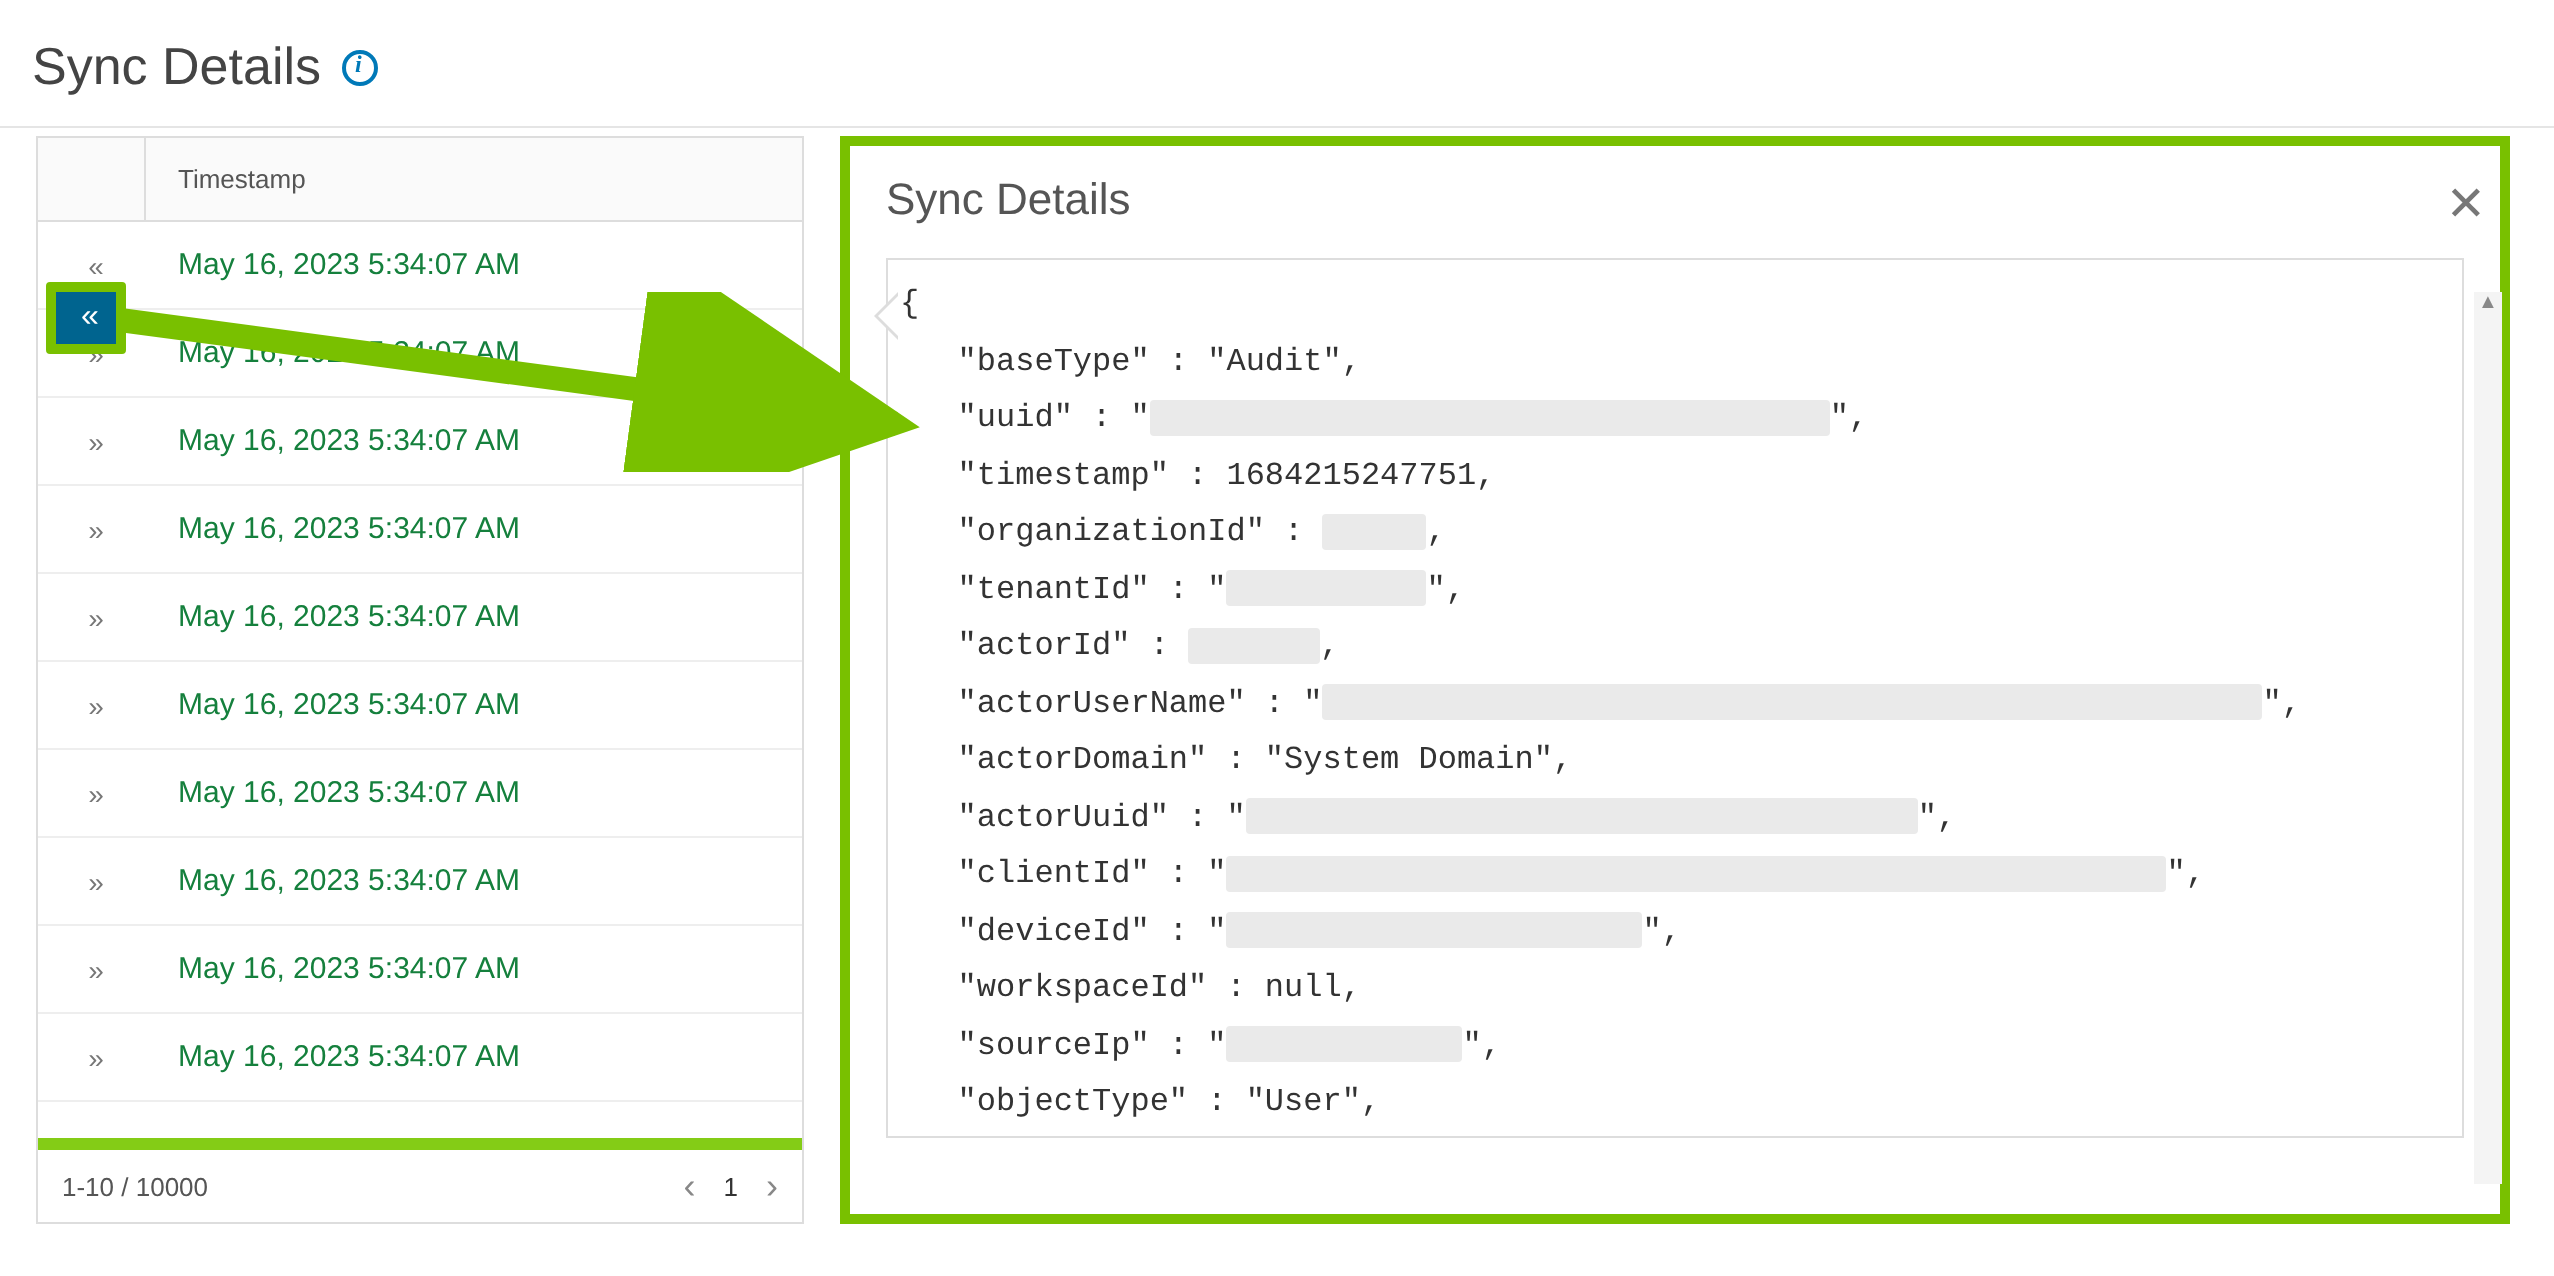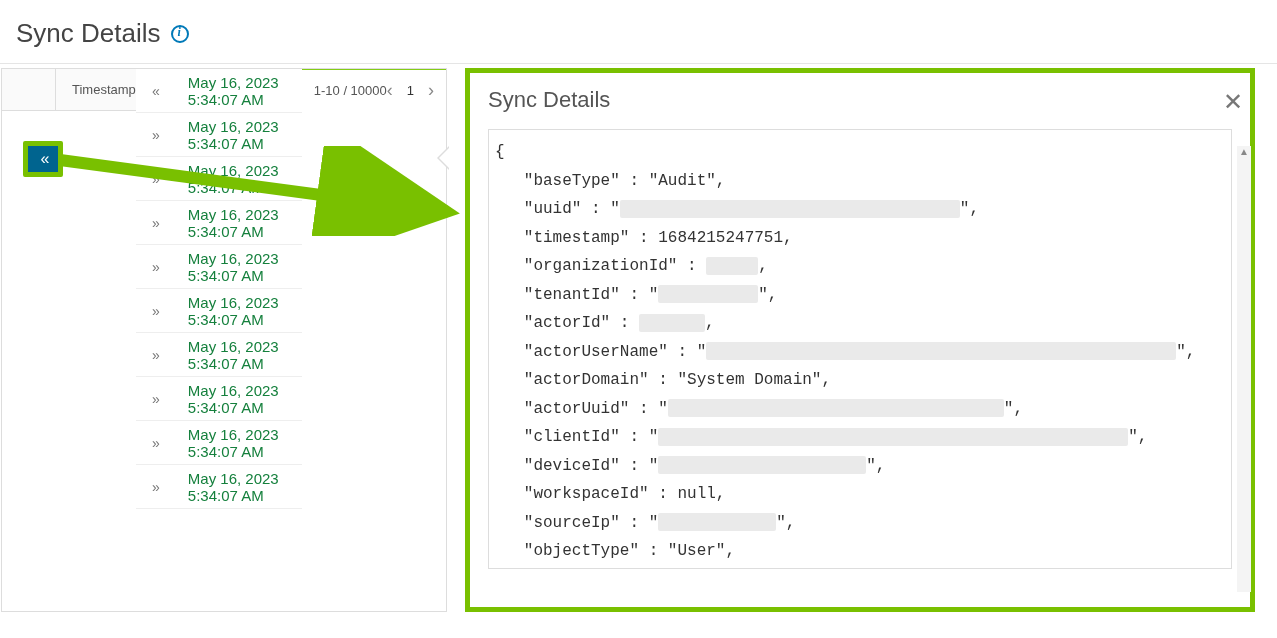--- a/index.html
+++ b/index.html
@@ -3,31 +3,31 @@
 <meta charset="utf-8">
 <style>
   * { box-sizing: border-box; margin: 0; padding: 0; }
   html, body { width: 1277px; height: 638px; font-family: "Segoe UI", Arial, sans-serif; background: #fff; color: #333; overflow: hidden; }
   .page-title { font-size: 26px; font-weight: 400; color: #444; padding: 18px 0 14px 16px; display: flex; align-items: center; gap: 10px; }
   .info-icon { width: 18px; height: 18px; border: 2px solid #0079b8; border-radius: 50%; position: relative; }
   .info-icon::after { content: "i"; color: #0079b8; font-style: italic; font-family: Georgia, serif; font-weight: bold; font-size: 12px; position: absolute; left: 5px; top: -2px; }
   .rule { border-top: 1px solid #e5e5e5; }
   .content { display: flex; height: 548px; padding-top: 4px; }
   
-  .table-panel { width: 446px; margin-left: 1px; border: 1px solid #ddd; display: flex; flex-direction: row; background: #fff; }
+  .table-panel { width: 384px; margin-left: 18px; border: 1px solid #ddd; display: flex; flex-direction: column; background: #fff; }
   .thead { display: flex; align-items: center; border-bottom: 1px solid #ddd; background: #fafafa; height: 42px; }
   .th-expand { width: 54px; border-right: 1px solid #ddd; height: 100%; }
   .th-ts { padding-left: 16px; font-size: 13px; color: #555; }
   .tbody { flex: 1; overflow: hidden; }
   .row { display: flex; align-items: center; height: 44px; border-bottom: 1px solid #eee; }
   .row .cell-expand { width: 54px; display: flex; align-items: center; justify-content: center; color: #777; }
   .row .cell-ts { padding-left: 16px; color: #15803d; font-size: 15px; }
   .row.active .cell-expand {  }
   .chevpair { font-size: 14px; letter-spacing: -4px; }
-  .tfoot { height: 42px; border-top: 1px solid #84cc16; display: flex; align-items: center; justify-content: space-between; padding: 0 12px; font-size: 13px; color: #555; }
+  .tfoot { height: 42px; border-top: 6px solid #84cc16; display: flex; align-items: center; justify-content: space-between; padding: 0 12px; font-size: 13px; color: #555; }
   .pager { display: flex; align-items: center; gap: 14px; }
   .pager .pg-btn { color: #888; cursor: pointer; font-size: 18px; }
   .pager .pg-num { color: #333; }
   
   .detail-wrap { flex: 1; position: relative; margin-left: 12px; }
   .detail-panel { position: absolute; left: 6px; top: 0; right: 22px; bottom: 0; border: 5px solid #79c000; background: #fff; padding: 14px 18px; }
   .detail-title { font-size: 22px; color: #555; font-weight: 400; margin-bottom: 16px; }
   .close-x { position: absolute; right: 34px; top: 20px; font-size: 24px; color: #777; cursor: pointer; }
   .json-box { border: 1px solid #ddd; padding: 8px 6px; height: 440px; overflow: hidden; font-family: "Consolas","Courier New",monospace; font-size: 16px; line-height: 28.5px; color: #333; position: relative; }
   .json-line { white-space: pre; }

